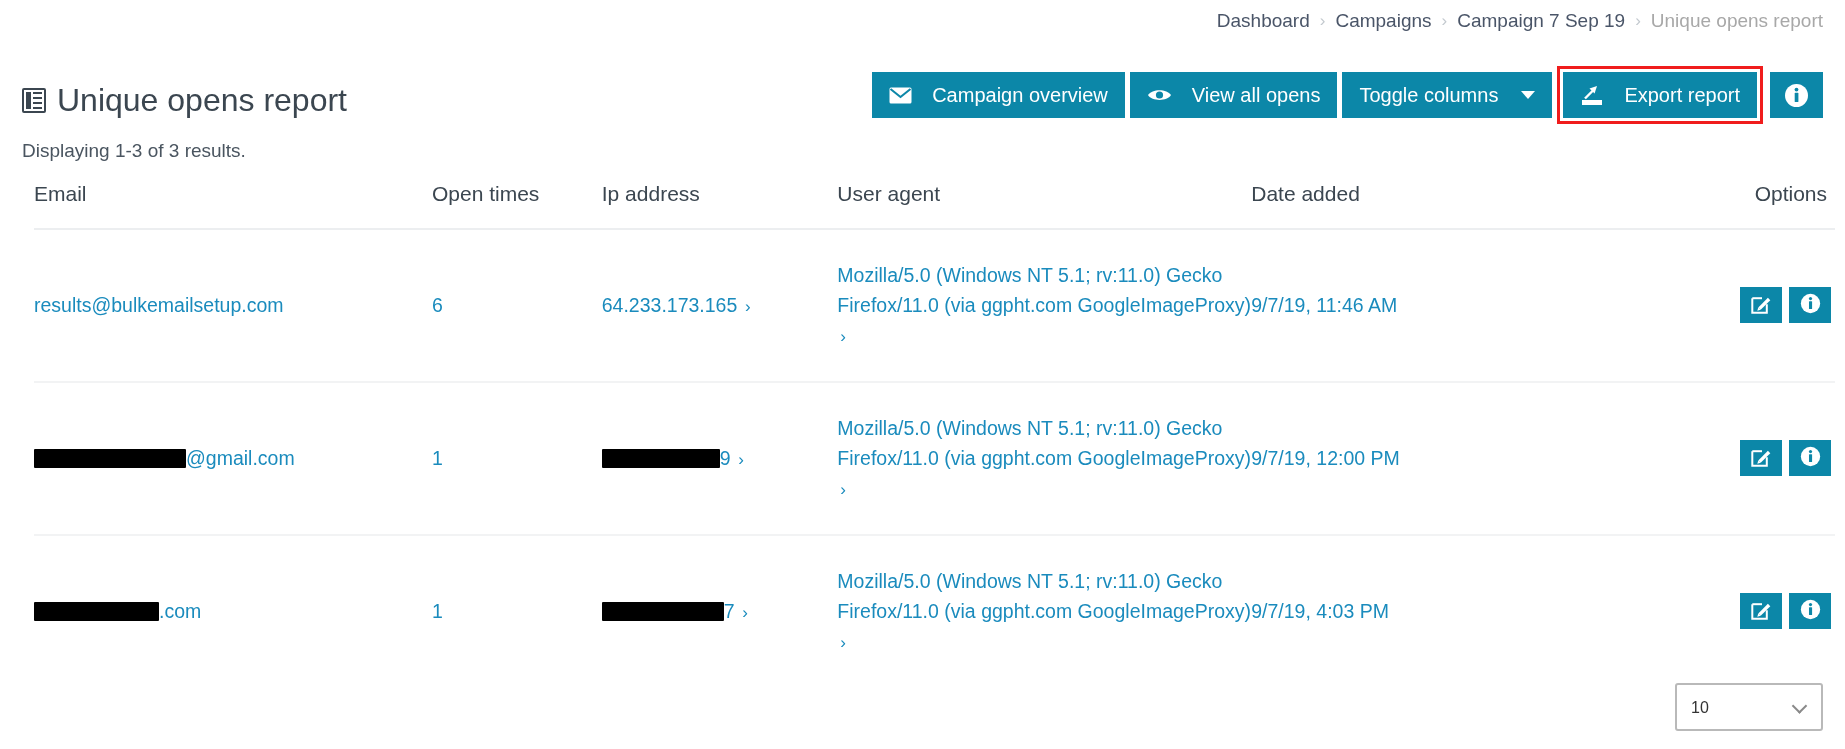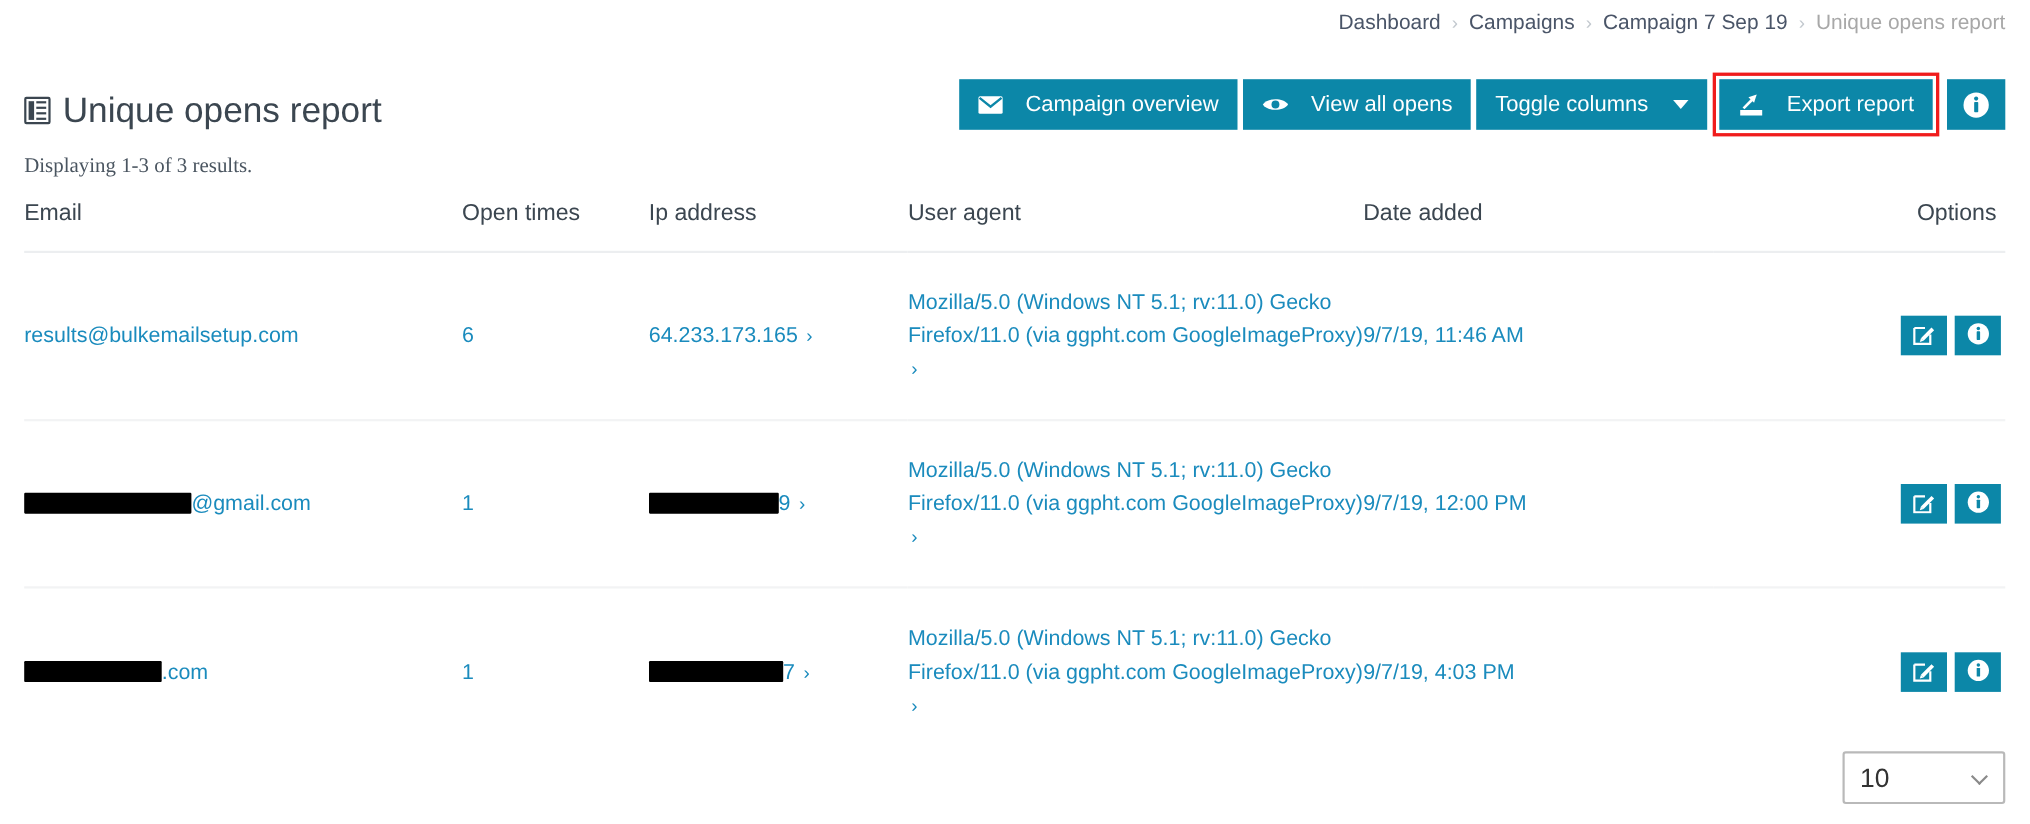--- a/index.html
+++ b/index.html
@@ -107,29 +107,28 @@
     margin-left: 3px;
   }
   .ico { display: inline-flex; align-items: center; flex: none; }
 
   
   .results-line {
     position: absolute;
     left: 22px; top: 140px;
     font-size: 19px;
     color: #4a5560;
-    font-family: Liberation Serif, serif;
   }
 
   
   .table-wrap {
     position: absolute;
     left: 22px; right: 22px; top: 176px;
   }
-  table.data { width: 100%; border-collapse: collapse; table-layout: fixed; }
+  table.data { width: 100%; border-collapse: collapse; table-layout: fixed; margin-left: 12px; }
   table.data thead th {
     text-align: left;
     font-size: 21px;
     font-weight: 400;
     color: #3b4650;
     padding: 6px 0 22px 0;
     border-bottom: 2px solid #eceef0;
     vertical-align: top;
   }
   table.data thead th.opt-col { text-align: right; padding-right: 8px; }
@@ -179,21 +178,21 @@
     display: flex; justify-content: flex-end;
   }
   .page-select {
     appearance: none;
     -webkit-appearance: none;
     width: 148px; height: 48px;
     border: 2px solid #b9b9b9;
     border-radius: 3px;
     background: #ffffff;
     font-family: "Liberation Sans", sans-serif;
-    font-size: 24px;
+    font-size: 16px;
     color: #333333;
     padding: 0 14px;
     cursor: pointer;
   }
   .select-shell { position: relative; display: inline-block; }
   .select-chev {
     position: absolute;
     right: 18px; top: 50%;
     transform: translateY(-60%) rotate(45deg);
     width: 11px; height: 11px;

